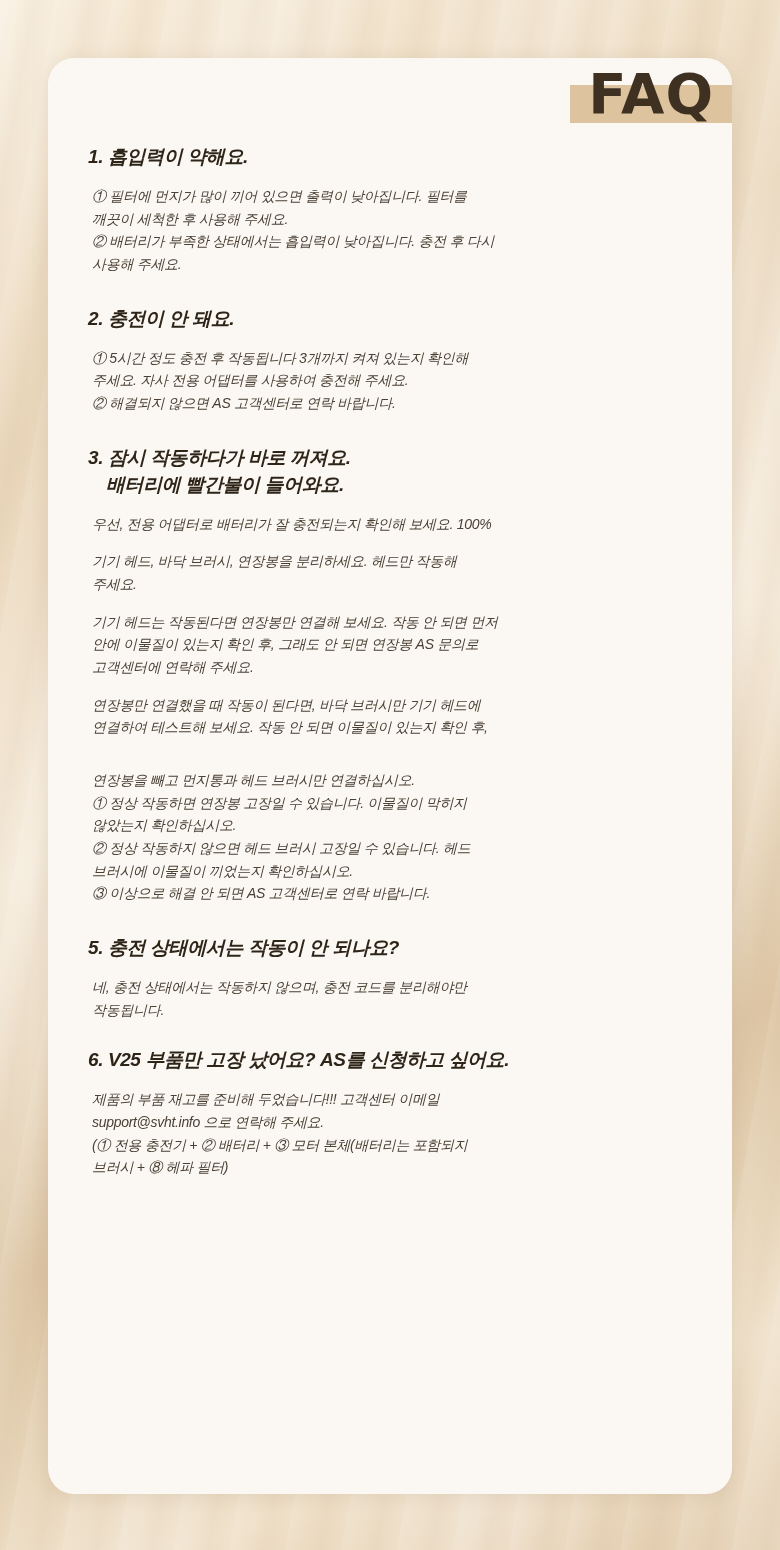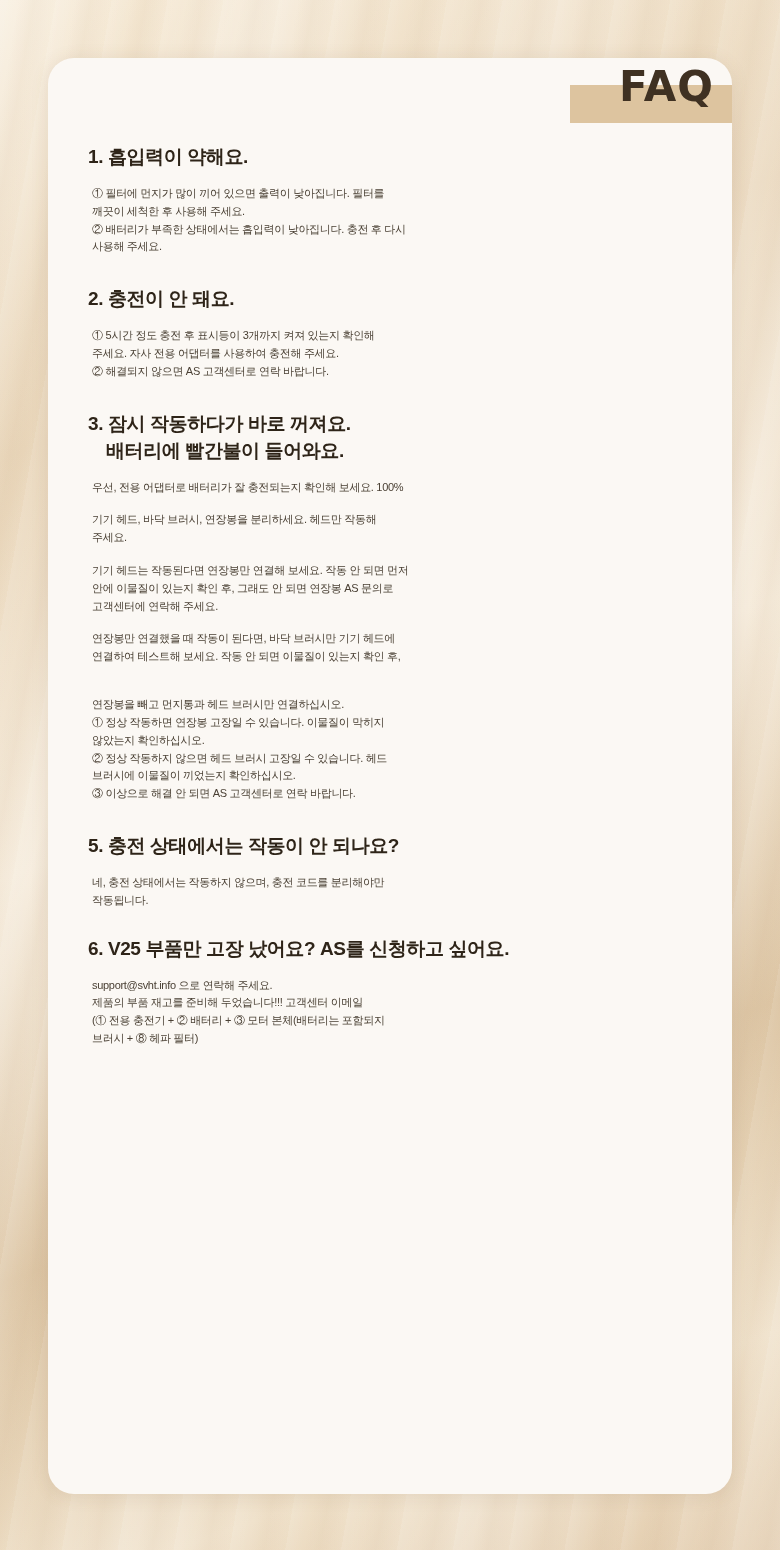--- a/index.html
+++ b/index.html
@@ -58,50 +58,51 @@
     right: 0;
     top: 27px;
     width: 162px;
     height: 38px;
     background: #ddc49f;
   }
   .faq-title {
     position: absolute;
     right: 18px;
     top: 8px;
-    font-size: 42px;
+    font-size: 56px;
     font-weight: bold;
     letter-spacing: 1px;
     color: #3f3122;
     font-family: "DejaVu Sans", sans-serif;
     line-height: 1;
   }
   .content {
     position: absolute;
     left: 40px;
     top: 86px;
     right: 34px;
+    font-style: italic;
   }
   .qitem {
     margin-bottom: 22px;
   }
   .qhead {
     font-size: 19px;
     font-weight: bold;
     color: #2e2418;
     line-height: 1.42;
     margin-bottom: 14px;
     letter-spacing: -0.4px;
   }
   .qhead .line2 {
     display: block;
     padding-left: 18px;
   }
   .qbody {
-    font-size: 11px;
+    font-size: 14px;
     color: #4a4034;
     line-height: 1.62;
     letter-spacing: -0.3px;
     padding-left: 4px;
   }
   .para {
     margin: 0 0 15px 0;
   }
   .para:last-child {
     margin-bottom: 0;
@@ -132,21 +133,21 @@
             <span class="ln">② 배터리가 부족한 상태에서는 흡입력이 낮아집니다. 충전 후 다시</span>
             <span class="ln">사용해 주세요.</span>
           </p>
         </div>
       </div>
 
       <div class="qitem gap-lg">
         <div class="qhead">2. 충전이 안 돼요.</div>
         <div class="qbody">
           <p class="para">
-            <span class="ln">① 5시간 정도 충전 후 표시등이 3개까지 켜져 있는지 확인해</span>
+            <span class="ln">① 5시간 정도 충전 후 작동됩니다 3개까지 켜져 있는지 확인해</span>
             <span class="ln">주세요. 자사 전용 어댑터를 사용하여 충전해 주세요.</span>
             <span class="ln">② 해결되지 않으면 AS 고객센터로 연락 바랍니다.</span>
           </p>
         </div>
       </div>
 
       <div class="qitem gap-lg">
         <div class="qhead">
           <span>3. 잠시 작동하다가 바로 꺼져요.</span>
           <span class="line2">배터리에 빨간불이 들어와요.</span>
@@ -191,22 +192,22 @@
             <span class="ln">네, 충전 상태에서는 작동하지 않으며, 충전 코드를 분리해야만</span>
             <span class="ln">작동됩니다.</span>
           </p>
         </div>
       </div>
 
       <div class="qitem">
         <div class="qhead">6. V25 부품만 고장 났어요? AS를 신청하고 싶어요.</div>
         <div class="qbody">
           <p class="para">
+            <span class="ln">제품의 부품 재고를 준비해 두었습니다!!! 고객센터 이메일</span>
             <span class="ln">support@svht.info 으로 연락해 주세요.</span>
-            <span class="ln">제품의 부품 재고를 준비해 두었습니다!!! 고객센터 이메일</span>
             <span class="ln">(① 전용 충전기 + ② 배터리 + ③  모터 본체(배터리는 포함되지</span>
             <span class="ln">브러시  + ⑧ 헤파 필터)</span>
           </p>
         </div>
       </div>
 
     </div>
   </div>
 </div>
 

